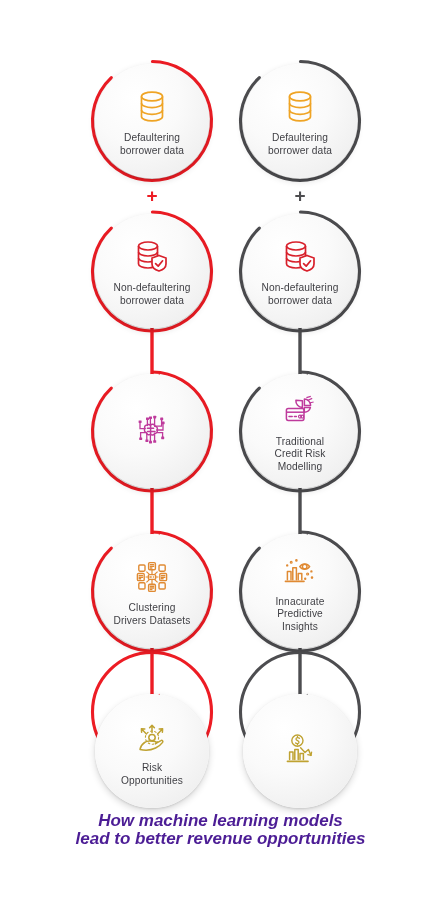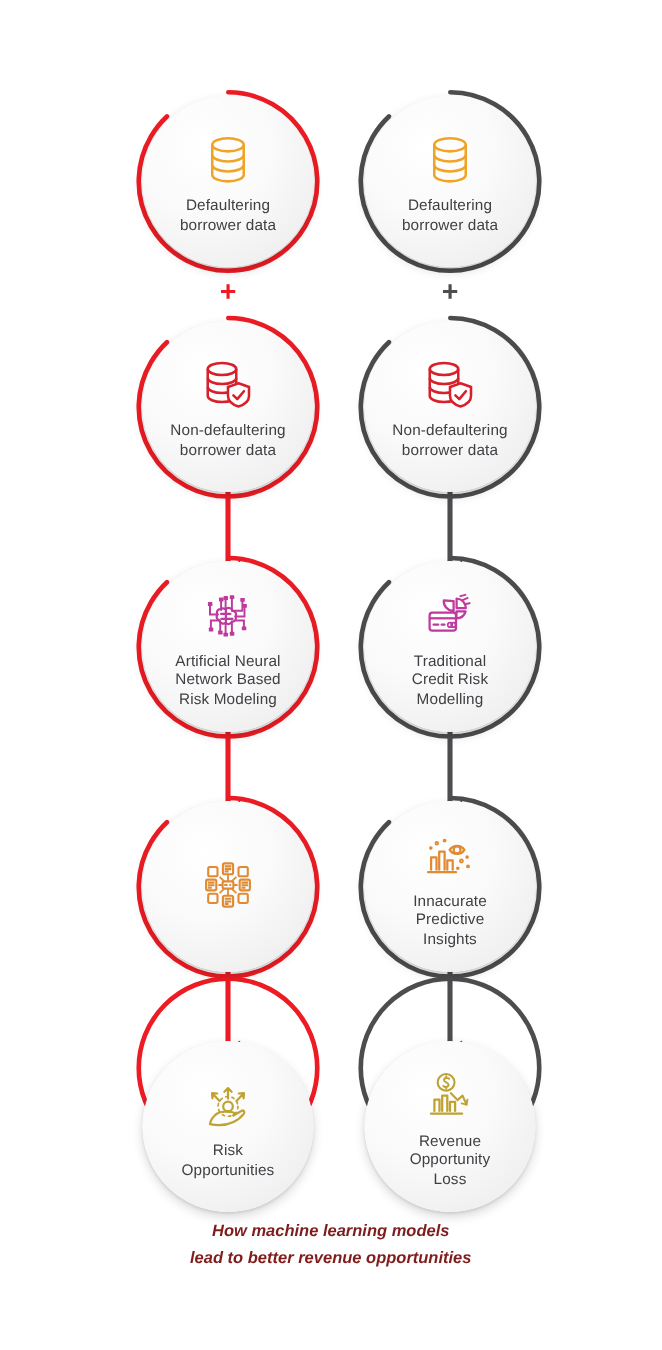--- a/index.html
+++ b/index.html
@@ -61,23 +61,23 @@
     line-height:1;
     transform:translate(-50%,-50%);
     font-family:"Liberation Sans","DejaVu Sans",sans-serif;
   }
   .caption{
     position:absolute;
     left:0;right:0;
     text-align:center;
     font-style:italic;
     font-weight:700;
-    font-size:11px;
+    font-size:17px;
     line-height:18px;
-    color:#7f1d1d;
+    color:#4c1d95;
     white-space:pre-line;
     z-index:5;
   }
 </style>
 </head>
 <body>
 
 <div id="infographic">
 
   <svg class="svg-layer" viewBox="0 0 441 900">
@@ -177,23 +177,20 @@
             <rect x="27.2" y="24.6" width="3" height="2.6" rx="0.4"></rect>
             <rect x="15" y="4.4" width="3" height="2.6" rx="0.4"></rect>
             <rect x="19.2" y="3.8" width="3" height="2.6" rx="0.4"></rect>
             <rect x="12" y="5.4" width="3" height="2.6" rx="0.4"></rect>
             <rect x="15" y="28.8" width="3" height="2.6" rx="0.4"></rect>
             <rect x="19.2" y="28.2" width="3" height="2.6" rx="0.4"></rect>
             <rect x="11.4" y="27.4" width="3" height="2.6" rx="0.4"></rect>
           </g>
         </svg>
       </span>
-      <span class="node-label">Artificial Neural
-Network Based
-Risk Modeling</span>
     </div>
   </div>
 
   <div class="node" style="left:90px;top:529px;">
     <div class="disc"></div>
     <div class="inner">
       <span class="icon-wrap">
         <svg width="36" height="34" viewBox="0 0 36 34" fill="none" stroke="#E08A33" stroke-width="1.4">
           <g stroke-width="1.2">
             <path d="M18 10 V 14.6 M18 19.4 V 24 M11.6 17 H 14.4 M21.6 17 H 24.4
@@ -209,20 +206,22 @@
           <rect x="3.4" y="13.4" width="6.8" height="7.2" rx="1.2"></rect>
           <path d="M4.6 15.4 h4.4 M4.6 17.2 h4.4 M4.6 18.8 h2.6"></path>
           <rect x="25.8" y="13.4" width="6.8" height="7.2" rx="1.2"></rect>
           <path d="M27 15.4 h4.4 M27 17.2 h4.4 M27 18.8 h2.6"></path>
           <rect x="4.8" y="5" width="6.2" height="6.2" rx="1.1"></rect>
           <rect x="25" y="5" width="6.2" height="6.2" rx="1.1"></rect>
           <rect x="4.8" y="22.8" width="6.2" height="6.2" rx="1.1"></rect>
           <rect x="25" y="22.8" width="6.2" height="6.2" rx="1.1"></rect>
         </svg>
       </span>
+      <span class="node-label">Clustering
+Drivers Datasets</span>
     </div>
   </div>
 
   <div class="node" style="left:90px;top:689px;">
     <div class="disc"></div>
     <div class="inner">
       <span class="icon-wrap">
         <svg width="36" height="36" viewBox="0 0 36 36" fill="none" stroke="#BFA231" stroke-width="1.5" stroke-linecap="round" stroke-linejoin="round">
           <path d="M18 13.4 V 6.4 M18 6.4 l -2.4 2.4 M18 6.4 l 2.4 2.4"></path>
           <path d="M12.4 15 L 7.4 9.8 M7.4 9.8 l 0.2 3.4 M7.4 9.8 l 3.4 0.2"></path>
@@ -332,23 +331,20 @@
           <path d="M17.4 5.2 C 16.4 4.2 14 4.4 14 6 C 14 7.8 17 7.4 17 9.2 C 17 10.8 14.6 11 13.6 10
                    M15.5 3.4 V 4.6 M15.5 10.6 V 11.8" stroke-width="1.3"></path>
           <path d="M7.6 26.6 V 19 M7.6 19 h3.4 V 26.6" stroke-linejoin="round"></path>
           <path d="M12.8 26.6 V 16.4 M12.8 16.4 h3.4 V 26.6" stroke-linejoin="round"></path>
           <path d="M18 26.6 V 20.6 M18 20.6 h3.4 V 26.6" stroke-linejoin="round"></path>
           <path d="M5.4 28.4 H 26" stroke-width="1.6"></path>
           <path d="M18.6 14.8 L 23 19.4 L 26.4 16.4 L 29 22.4" stroke-width="1.4" stroke-linejoin="round"></path>
           <path d="M29 22.4 l -3.2 -0.8 M29 22.4 l 0.6 -3.2" stroke-width="1.3"></path>
         </svg>
       </span>
-      <span class="node-label">Revenue
-Opportunity
-Loss</span>
     </div>
   </div>
 
   <div class="plus" style="left:152px;top:195px;color:#ED1C24;">+</div>
   <div class="plus" style="left:300px;top:195px;color:#4D4D50;">+</div>
 
   <div class="caption" style="top:812px;">How machine learning models
 lead to better revenue opportunities</div>
 
 </div>

